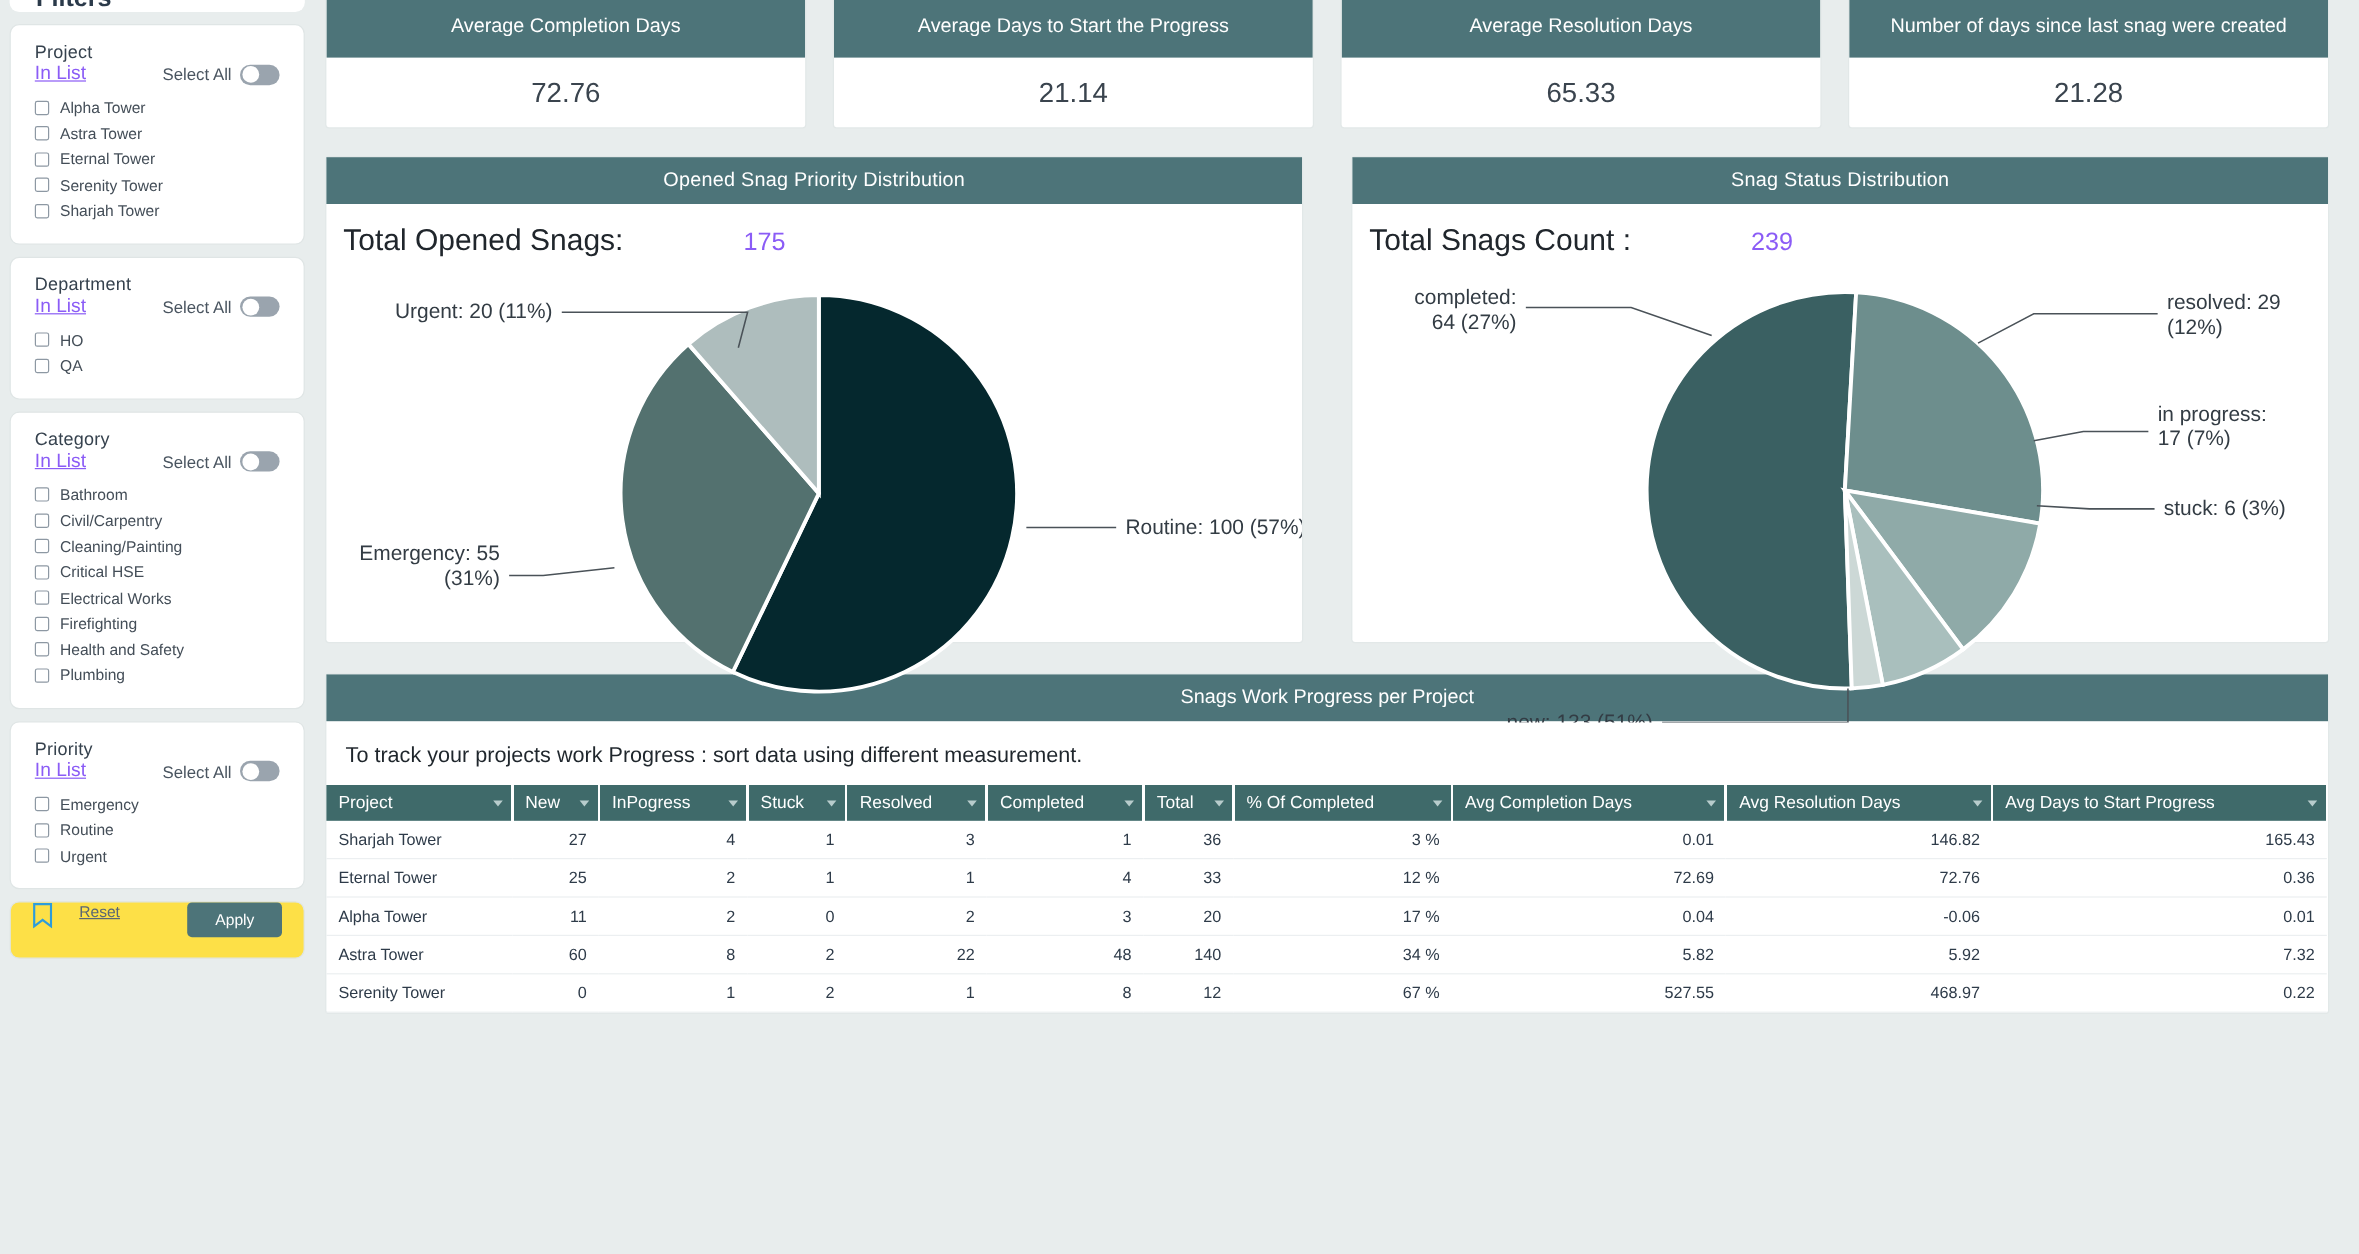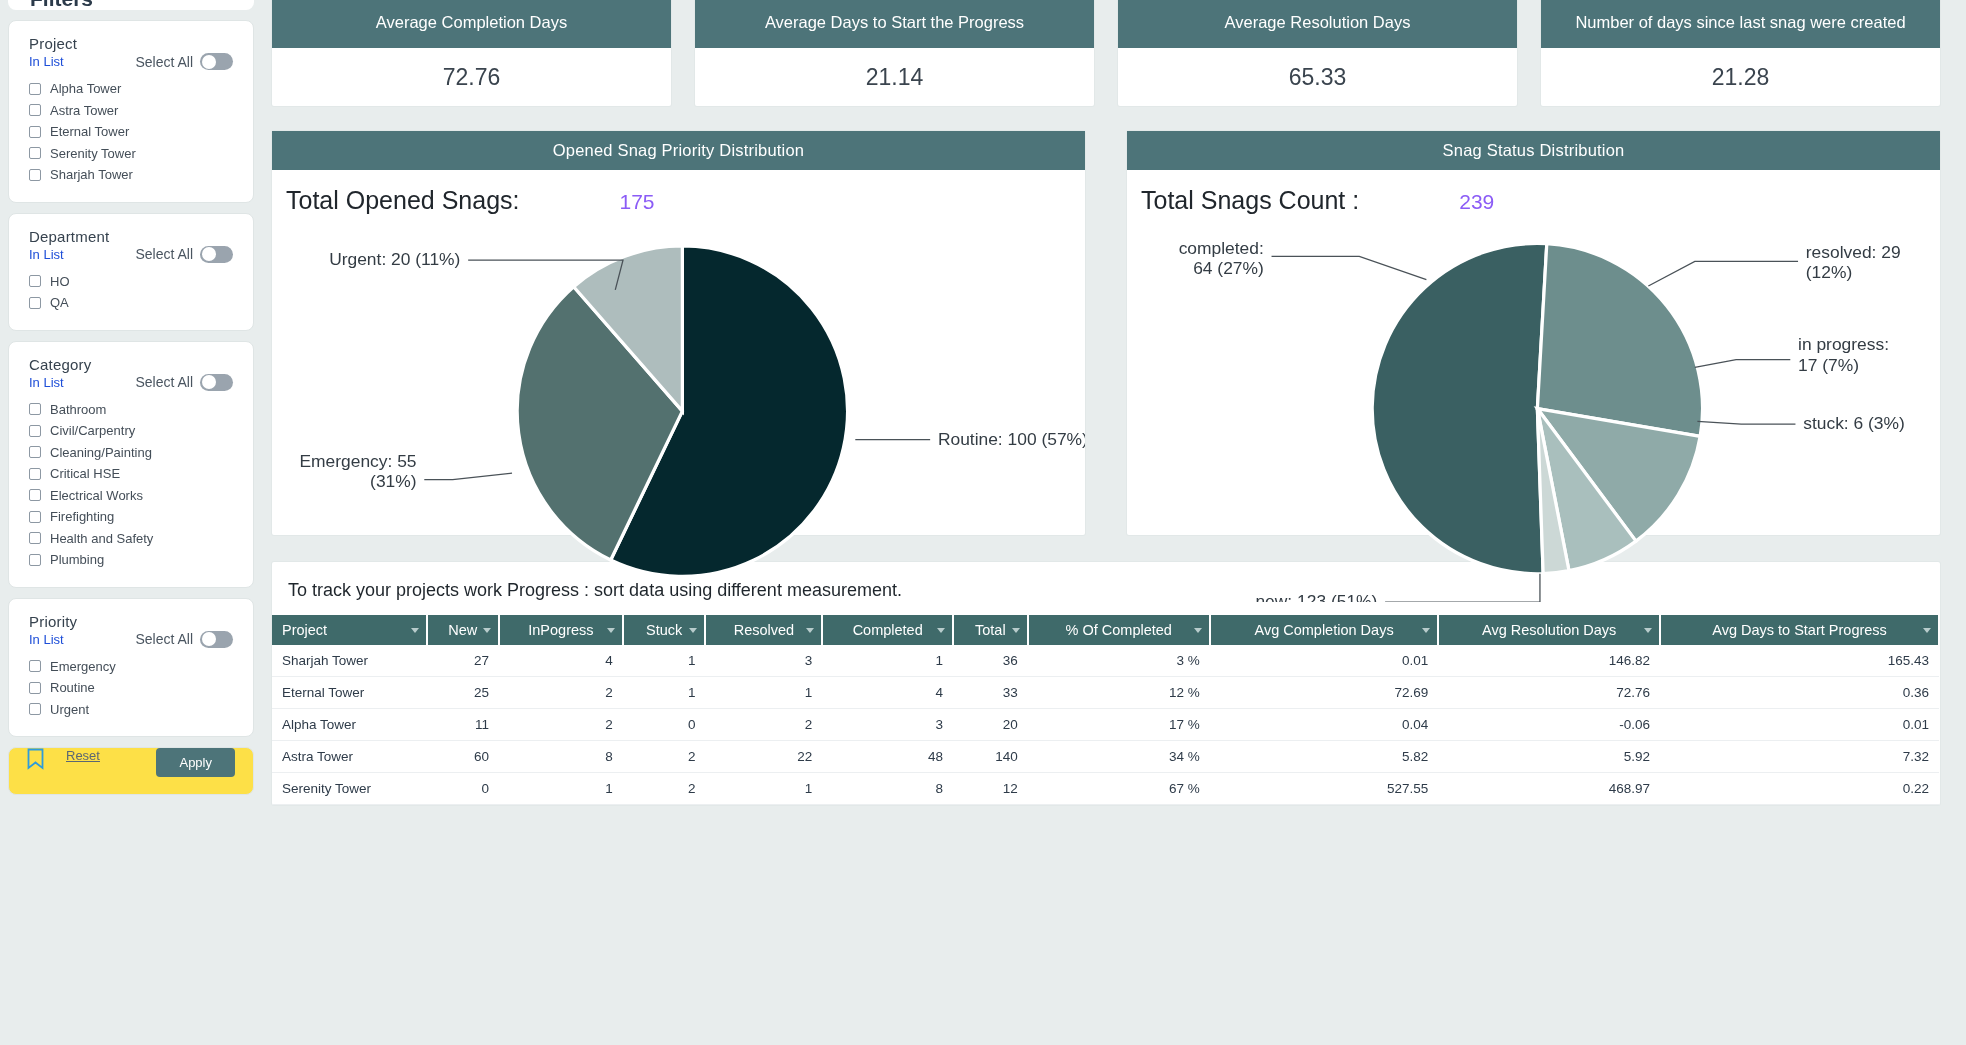--- a/index.html
+++ b/index.html
@@ -36,21 +36,21 @@
     padding: 14px 20px 16px 20px;
   }
   .filter-name {
     font-size: 15px; color: #36424e; font-weight: 500;
     letter-spacing: .2px;
   }
   .filter-sub-row {
     display: flex; align-items: center; justify-content: space-between;
     margin-top: 1px; margin-bottom: 8px;
   }
-  .filter-inlist { font-size: 13px; color: #1d4ed8; }
+  .filter-inlist { font-size: 16px; color: #8b5cf6; text-decoration: underline; }
   .select-all-wrap { display: flex; align-items: center; gap: 7px; }
   .select-all-label { font-size: 14px; color: #4a5560; }
   .toggle {
     width: 33px; height: 17px; border-radius: 9px;
     background: #9aa4ae; position: relative; flex: 0 0 33px;
   }
   .toggle::after {
     content: ""; position: absolute; top: 1.5px; left: 2px;
     width: 14px; height: 14px; border-radius: 50%; background: #fff;
   }
@@ -131,21 +131,21 @@
     position: absolute; right: 7px; top: 50%; margin-top: -2px;
     width: 0; height: 0; border-left: 4px solid transparent;
     border-right: 4px solid transparent; border-top: 5px solid #b8cccc;
   }
   tbody td {
     font-size: 13.5px; color: #2e3b49;
     padding: 8px 10px; border-bottom: 1px solid #eceff1;
     text-align: right; white-space: nowrap;
   }
   tbody td.left { text-align: left; }
-  .th-num { text-align: center; }
+  .th-num { text-align: left; }
 </style>
 </head>
 <body>
 
 <div class="app">
 
   <aside class="sidebar">
 
     <div class="filters-title-card">
       <div class="filters-title">Filters</div>
@@ -364,20 +364,21 @@
               <g>
                 <polyline points="442,160 476,162 518,162" fill="none" stroke="#4a5258" stroke-width="1"></polyline>
                 <text x="524" y="166" text-anchor="start" font-size="13.5" fill="#333c44" font-family="&quot;Liberation Sans&quot;, sans-serif">stuck: 6 (3%)</text>
               </g>
             </svg>
         </div>
       </section>
     </div>
 
     <section class="panel table-panel">
+      <div class="table-head-bar">Snags Work Progress per Project</div>
       <div class="table-subtitle">To track your projects work Progress : sort data using different measurement.</div>
       <table>
         <thead>
           <tr id="thead-row">
               <th>Project<span class="caret"></span></th>
               <th class="th-num">New<span class="caret"></span></th>
               <th class="th-num">InPogress<span class="caret"></span></th>
               <th class="th-num">Stuck<span class="caret"></span></th>
               <th class="th-num">Resolved<span class="caret"></span></th>
               <th class="th-num">Completed<span class="caret"></span></th>

